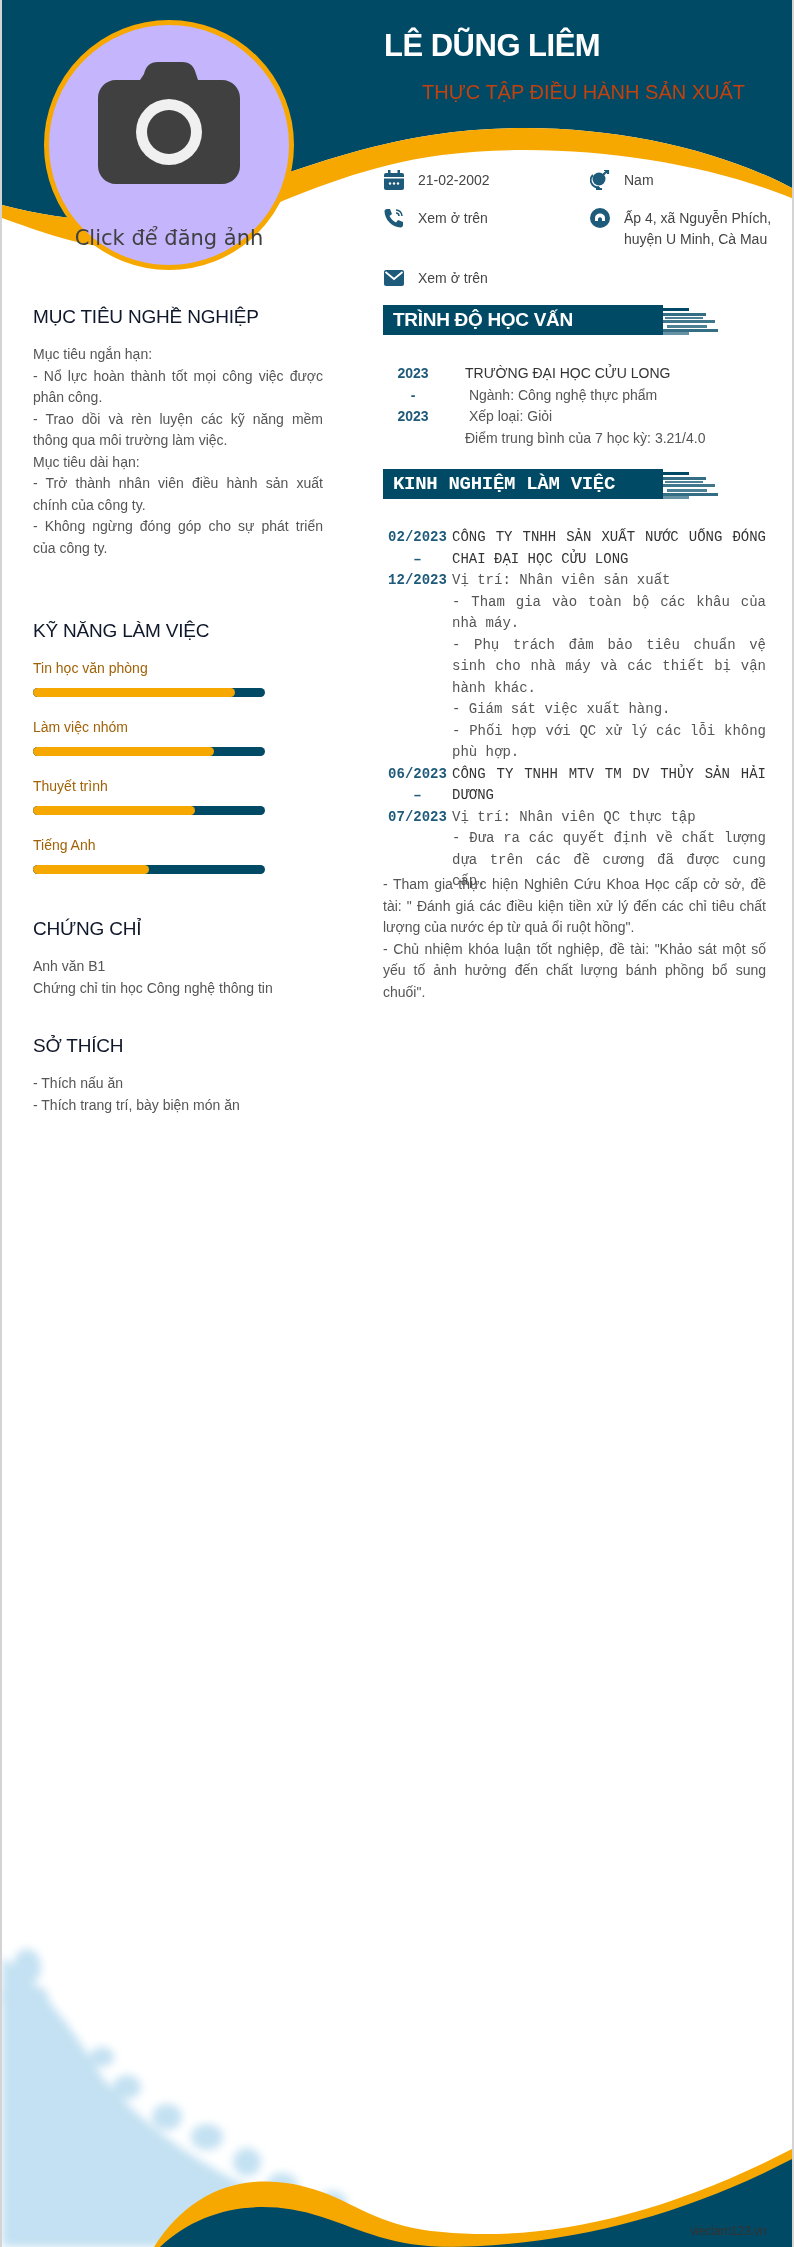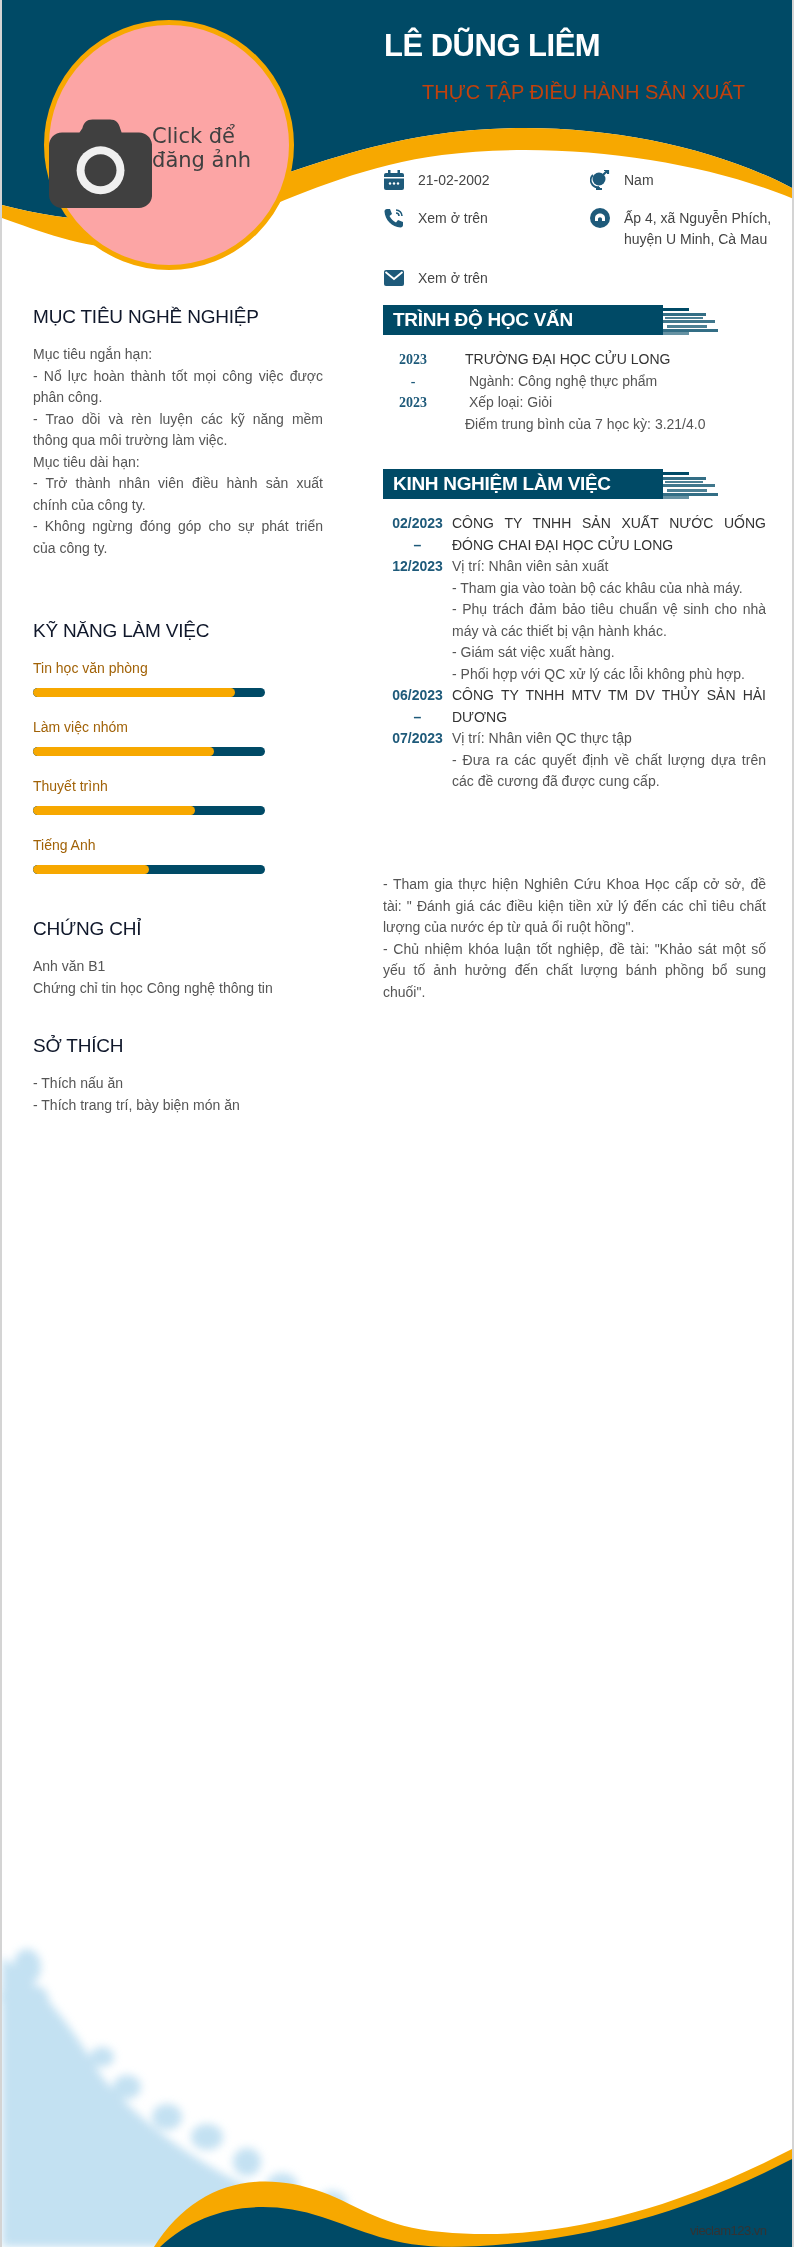--- a/index.html
+++ b/index.html
@@ -1,35 +1,35 @@
 <!DOCTYPE html>
 <html><head>
 <meta charset="utf-8">
 <style>
   * { box-sizing: border-box; margin: 0; padding: 0; }
   html, body { width: 794px; height: 2247px; background: #ffffff; overflow: hidden; }
   body { font-family: "Liberation Sans", "DejaVu Sans", sans-serif; color: #444; position: relative; }
   .page { position: absolute; left: 0; top: 0; width: 794px; height: 2247px; border-left: 2px solid #d4d4d4; border-right: 2px solid #d4d4d4; overflow: hidden; }
   .header-bg { position: absolute; left: 0; top: 0; width: 794px; height: 310px; }
-  .photo { position: absolute; left: 42px; top: 20px; width: 250px; height: 250px; border-radius: 50%; background: #fca5a5; border: 5px solid #f7a800; cursor: pointer; display: flex; flex-direction: row; align-items: center; }
+  .photo { position: absolute; left: 42px; top: 20px; width: 250px; height: 250px; border-radius: 50%; background: #c4b5fd; border: 5px solid #f7a800; cursor: pointer; display: flex; flex-direction: column; align-items: center; gap: 36px; }
   .photo svg { margin-top: 35px; }
   .photo-label { font-family: "DejaVu Sans", sans-serif; font-size: 21px; color: #404040; margin-top: 6px; }
   .name { position: absolute; left: 382px; top: 28px; font-size: 31px; font-weight: bold; color: #ffffff; letter-spacing: -0.5px; text-align: center; }
   .job { position: absolute; left: 420px; top: 81px; font-size: 20px; color: #c2410c; }
   .info-item { position: absolute; display: flex; align-items: flex-start; font-size: 14px; color: #444; line-height: 21px; }
   .info-item .ic { width: 20px; height: 20px; margin-right: 14px; flex-shrink: 0; }
   .left-col { position: absolute; left: 31px; width: 290px; }
   .left-h { font-size: 19px; color: #0f172a; margin-bottom: 16px; font-weight: normal; letter-spacing: -0.2px; }
   .left-text { font-size: 14px; color: #555; line-height: 21.5px; text-align: justify; }
   .skill { margin-bottom: 22px; }
   .skill-label { font-size: 14px; color: #a16207; margin-bottom: 12px; }
   .bar { width: 232px; height: 9px; border-radius: 5px; background: #004a66; position: relative; overflow: hidden; }
   .bar-fill { position: absolute; left: 0; top: 0; height: 9px; border-radius: 5px; background: #f7a800; }
   .right-col { position: absolute; left: 381px; width: 383px; }
-  .sec-h { position: relative; height: 44px; margin-bottom: 0; }
+  .sec-h { position: relative; height: 44px; margin-bottom: 14px; }
   .sec-h .ribbon { position: absolute; left: 0; top: 0; height: 30px; }
   .sec-h .txt { position: absolute; left: 10px; top: 4px; font-size: 19px; font-weight: bold; color: #fff; letter-spacing: -0.3px; }
   .entry { display: flex; }
   .entry .date { width: 69px; flex-shrink: 0; font-size: 14px; font-weight: bold; color: #1e5a7a; text-align: center; line-height: 21.5px; }
   .entry .body { flex: 1; font-size: 14px; color: #555; line-height: 21.5px; text-align: justify; }
   .entry .title { color: #333; font-weight: normal; text-transform: none; }
   .footer-bg { position: absolute; left: 0; bottom: 0; width: 794px; height: 360px; pointer-events: none; }
   .watermark { position: absolute; left: 688px; top: 2223px; font-size: 13px; color: #333; letter-spacing: -0.5px; }
 </style>
 </head>
@@ -166,35 +166,35 @@
           <rect x="282" y="12" width="38" height="2" opacity="0.7"></rect>
             <rect x="280" y="15" width="52" height="3" opacity="0.75"></rect>
           <rect x="284" y="20" width="40" height="3" opacity="0.7"></rect>
             <rect x="280" y="24" width="55" height="3" opacity="0.8"></rect>
           <rect x="276" y="27" width="30" height="3" opacity="0.6"></rect>
         </g>
       </svg>
       <span class="txt">TRÌNH ĐỘ HỌC VẤN</span>
     </div>
     <div class="entry" style="padding-left:0;">
-      <div class="date" style="width:60px;font-family:Liberation Serif, serif;">
+      <div class="date" style="width:60px;">
         <div>2023</div>
         <div>-</div>
         <div>2023</div>
       </div>
       <div class="body" style="padding-left:22px;">
         <div class="title">TRƯỜNG ĐẠI HỌC CỬU LONG</div>
         <div style="white-space:pre;"> Ngành: Công nghệ thực phẩm</div>
         <div style="white-space:pre;"> Xếp loại: Giỏi</div>
         <div>Điểm trung bình của 7 học kỳ: 3.21/4.0</div>
       </div>
     </div>
   </div>
 
-  <div class="right-col" style="top:469px;">
+  <div class="right-col" style="top:469px;font-family:Liberation Mono, monospace;">
     <div class="sec-h">
       <svg class="ribbon" width="340" height="30" viewBox="0 0 340 30">
         <rect x="0" y="0" width="280" height="30" fill="#004a66"></rect>
         <g fill="#004a66">
           <rect x="280" y="3" width="26" height="3"></rect>
             <rect x="278" y="8" width="45" height="3" opacity="0.8"></rect>
           <rect x="282" y="12" width="38" height="2" opacity="0.7"></rect>
             <rect x="280" y="15" width="52" height="3" opacity="0.75"></rect>
           <rect x="284" y="20" width="40" height="3" opacity="0.7"></rect>
             <rect x="280" y="24" width="55" height="3" opacity="0.8"></rect>

